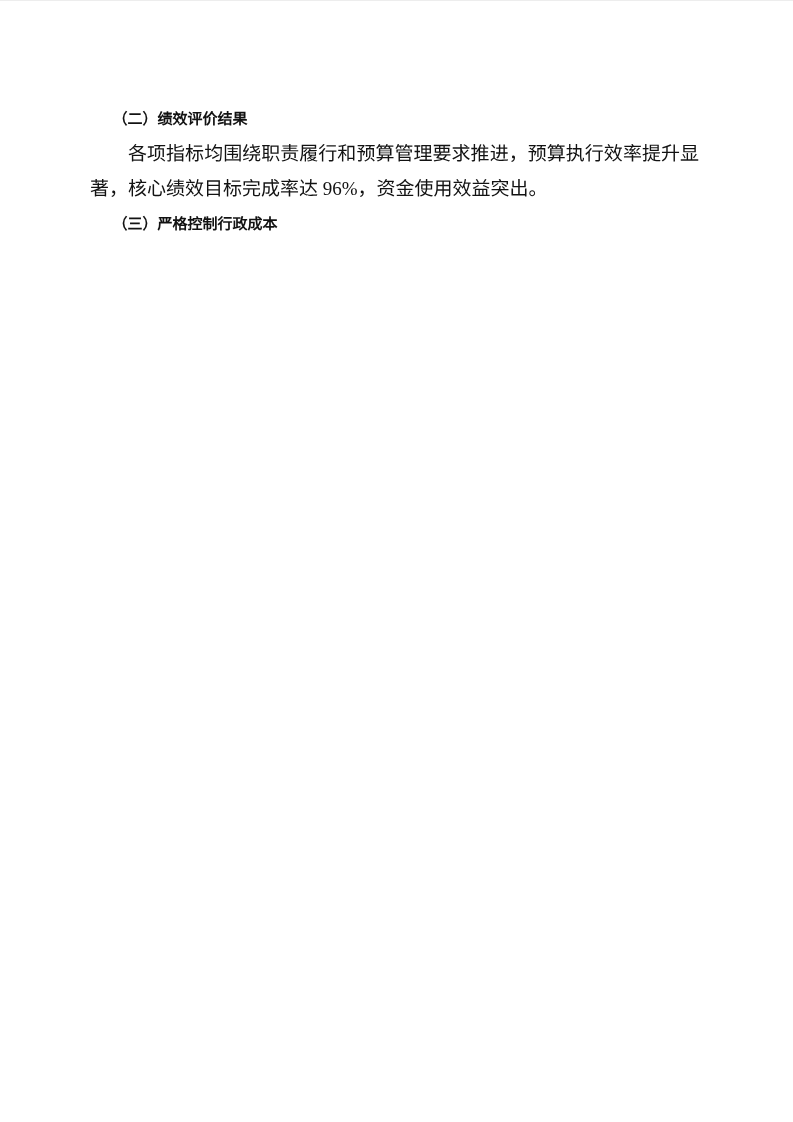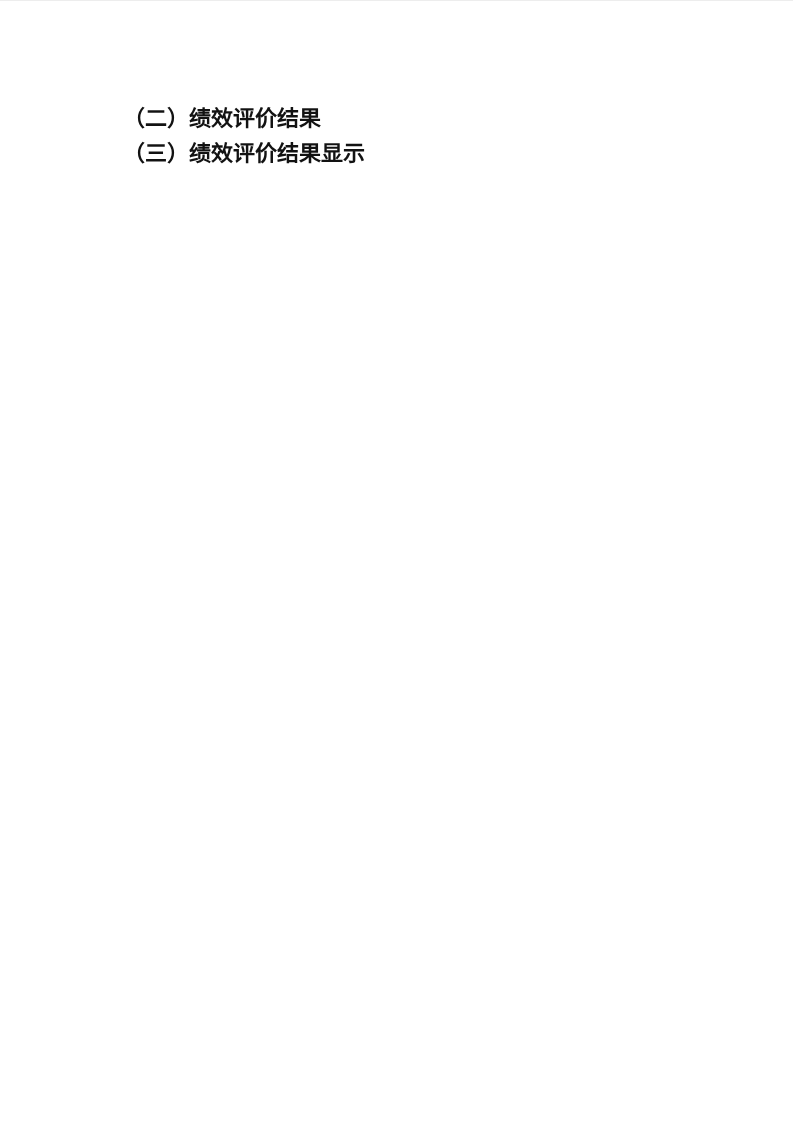--- a/index.html
+++ b/index.html
@@ -30,29 +30,30 @@
     text-justify: inter-ideograph;
     line-break: strict;
   }
   .para.indent {
     text-indent: 2em;
   }
   .heading {
     margin: 0;
     font-family: Liberation Sans, sans-serif;
     font-weight: bold;
-    font-size: 22px;
+    font-size: 15px;
     line-height: 35px;
     text-indent: 1.5em;
     text-align: left;
   }
 </style>
 </head>
 <body>
 
 <div class="page">
 
   <p class="heading">（二）绩效评价结果</p>
 
+  <p class="para indent">各项指标均围绕职责履行和预算管理要求推进，预算执行效率提升显著，核心绩效目标完成率达 96%，资金使用效益突出。</p>
 
-  <p class="heading">（三）绩效评价结果显示</p>
+  <p class="heading">（三）严格控制行政成本</p>
 
 </div>
 
 </body></html>

